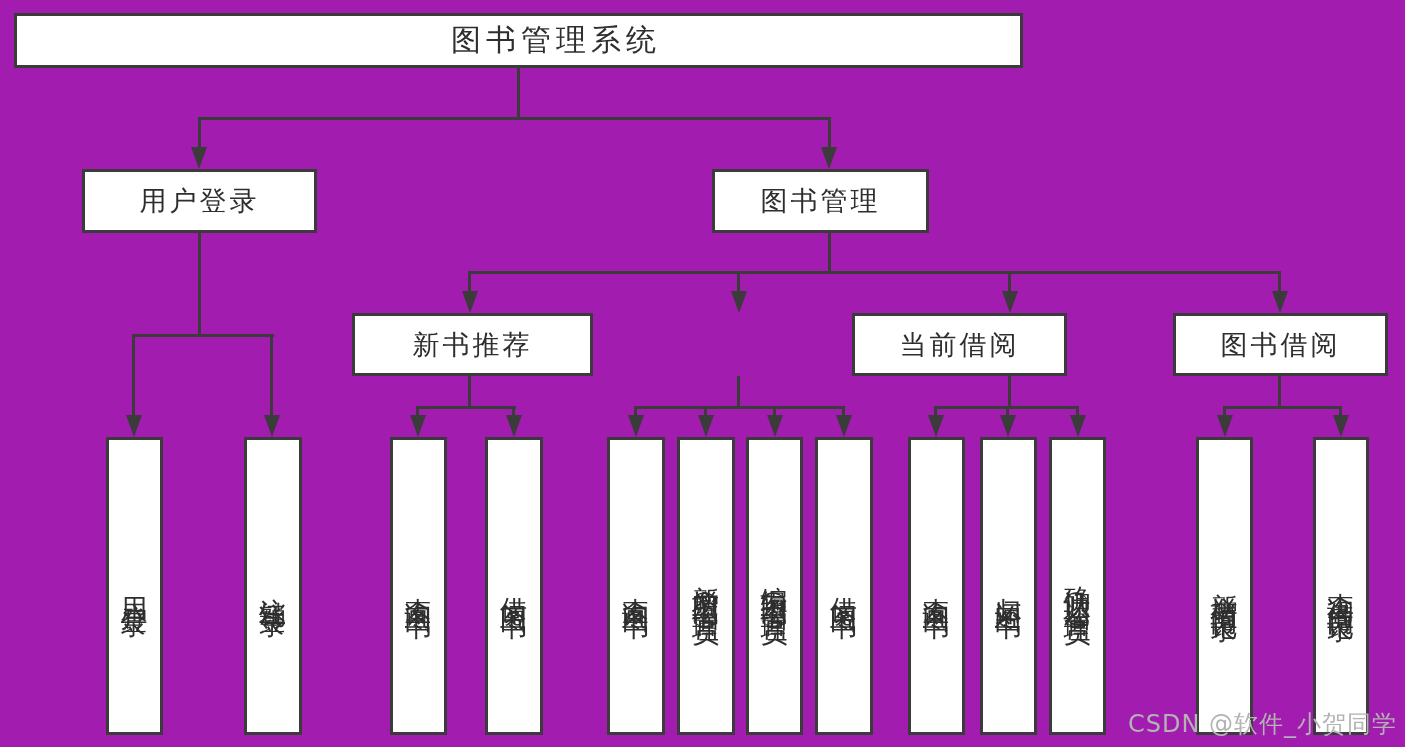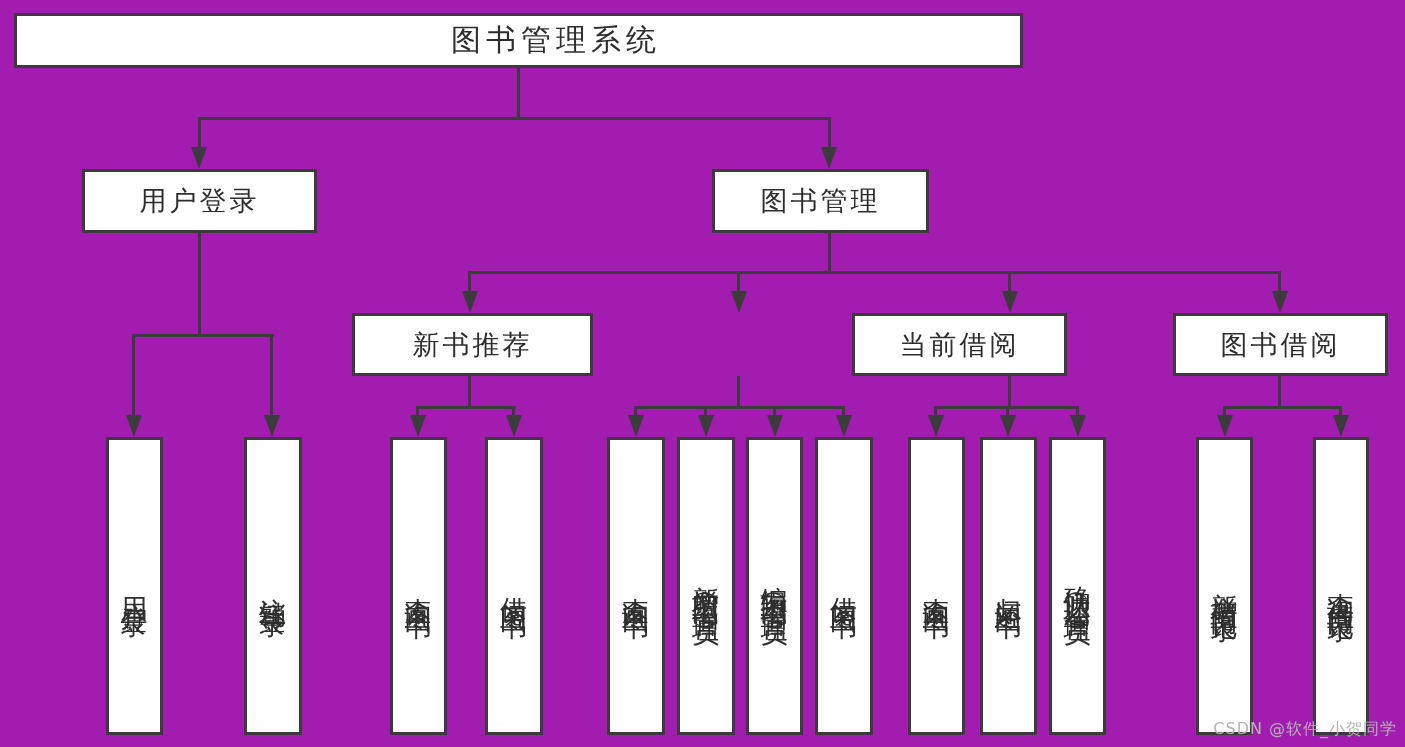--- a/index.html
+++ b/index.html
@@ -18,21 +18,21 @@
     font-size:27px;letter-spacing:5px;white-space:normal;line-height:1;
   }
   .hl{position:absolute;height:3px;background:#3b3b3b;}
   .vl{position:absolute;width:3px;background:#3b3b3b;}
   .ah{
     position:absolute;width:0;height:0;
     border-left:8px solid transparent;border-right:8px solid transparent;
     border-top:22px solid #3b3b3b;
   }
   .watermark{
-    position:absolute;right:8px;bottom:7px;font-size:16px;letter-spacing:1px;
+    position:absolute;right:8px;bottom:7px;font-size:24px;letter-spacing:1px;
     color:#b3b3b3;white-space:nowrap;
   }
 </style>
 </head>
 <body>
 
 <div class="canvas">
 
   <div class="vl" style="left:517px;top:68px;height:50px"></div>
   <div class="hl" style="left:198px;top:117px;width:633px"></div>

